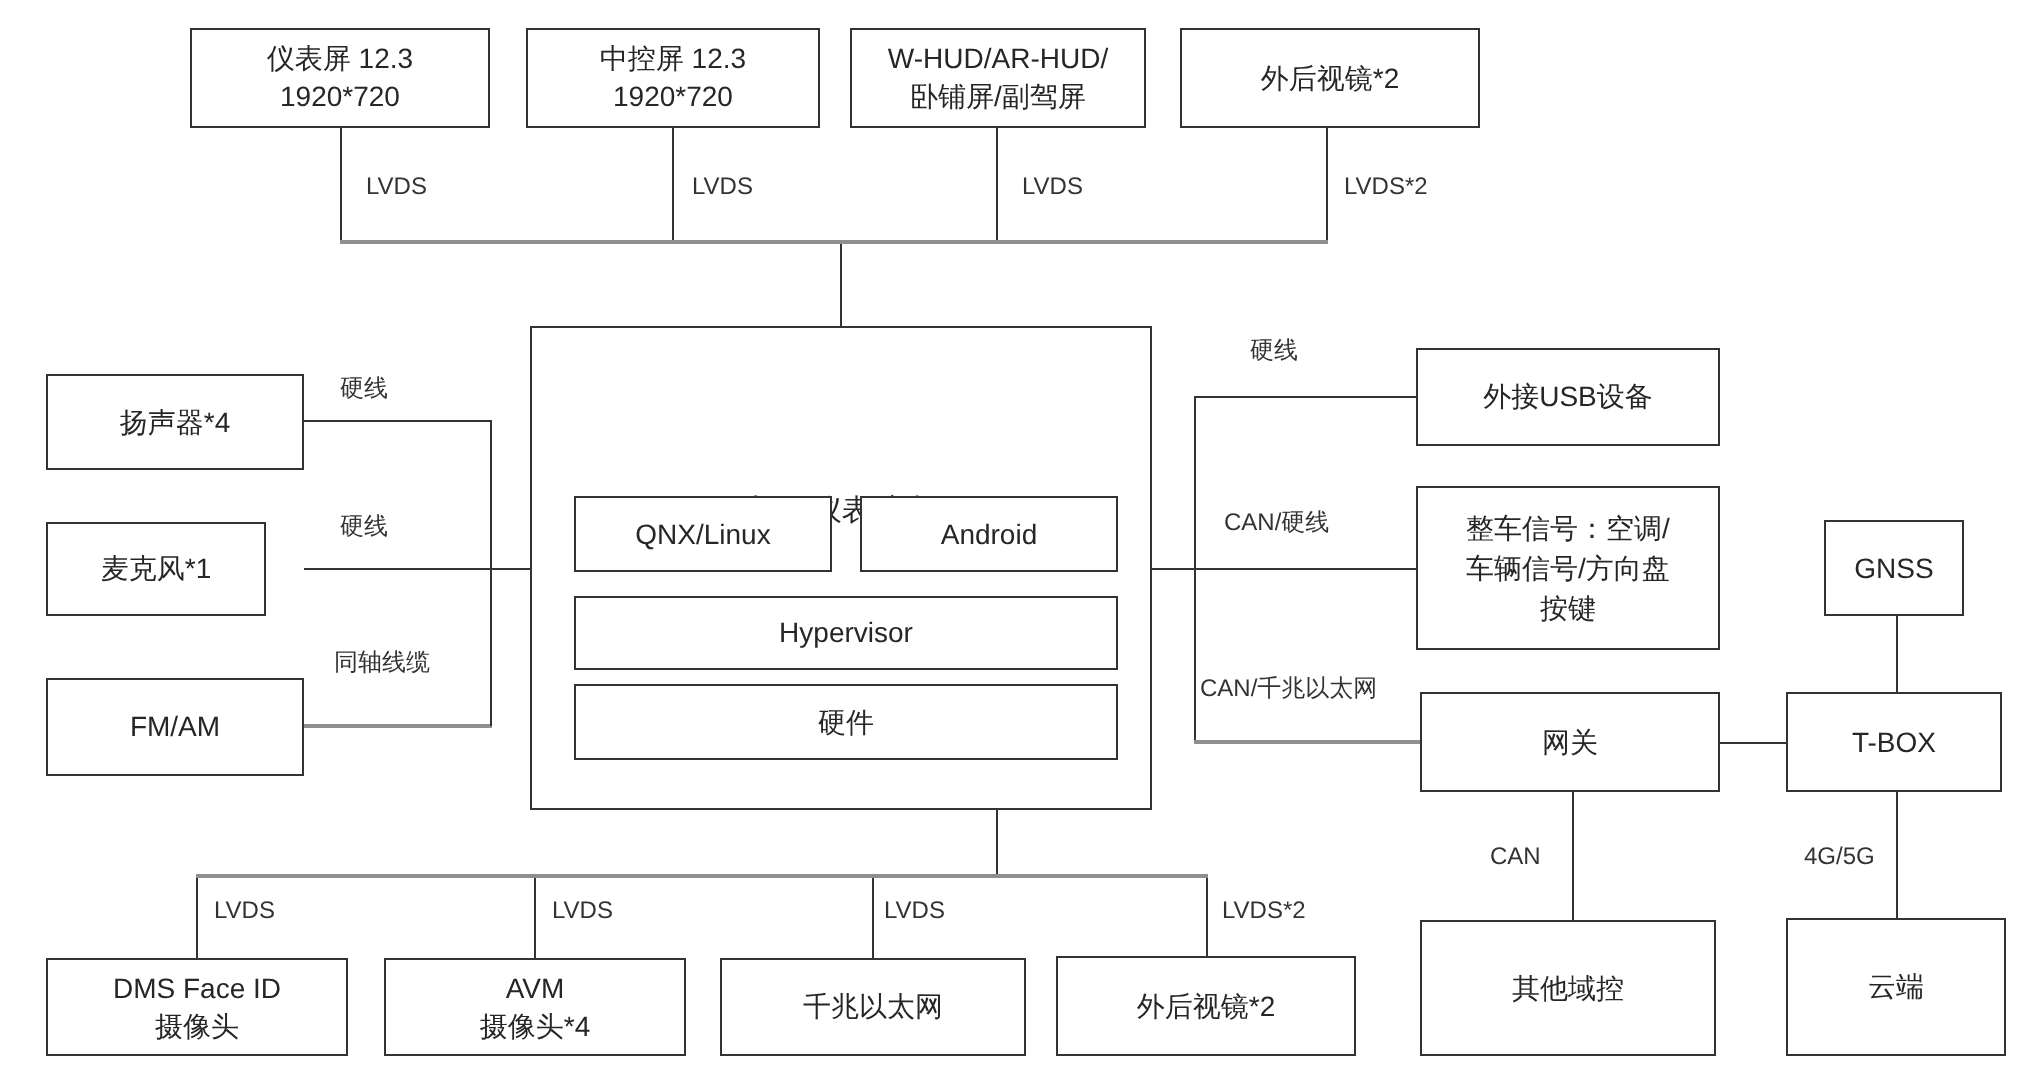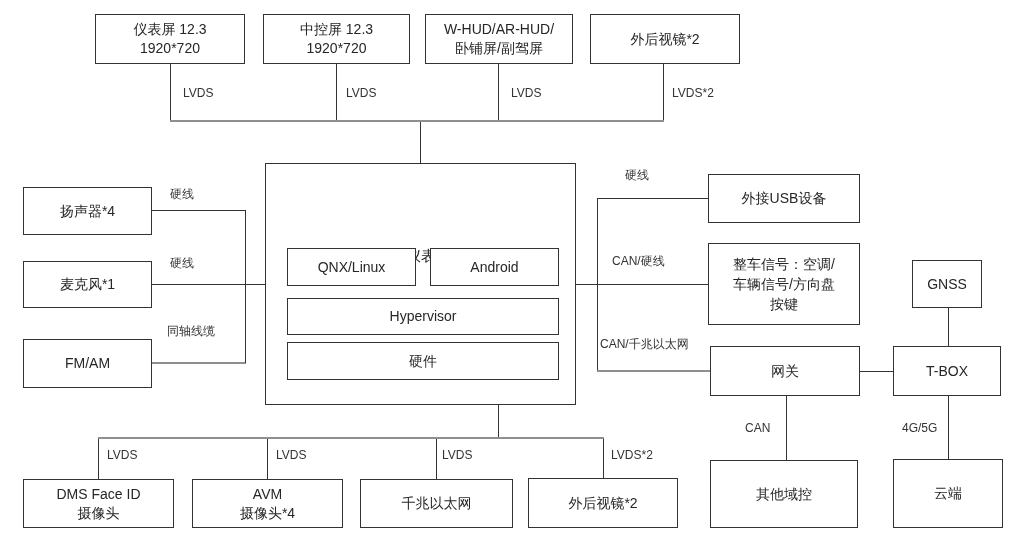--- a/index.html
+++ b/index.html
@@ -36,21 +36,21 @@
     <div class="ln">W-HUD/AR-HUD/</div>
     <div class="ln">卧铺屏/副驾屏</div>
   </div>
   <div class="node" style="left:590px;top:14px;width:150px;height:50px">
     <div class="ln">外后视镜*2</div>
   </div>
 
   <div class="node" style="left:23px;top:187px;width:129px;height:48px">
     <div class="ln">扬声器*4</div>
   </div>
-  <div class="node" style="left:23px;top:261px;width:129px;height:47px">
+  <div class="node" style="left:23px;top:261px;width:110px;height:47px">
     <div class="ln">麦克风*1</div>
   </div>
   <div class="node" style="left:23px;top:339px;width:129px;height:49px">
     <div class="ln">FM/AM</div>
   </div>
 
   <div class="node" style="left:265px;top:163px;width:311px;height:242px;display:block">
     <div class="host-title">中控-仪表 主机</div>
     <div class="node" style="left:21px;top:84px;width:129px;height:38px">
       <div class="ln">QNX/Linux</div>

